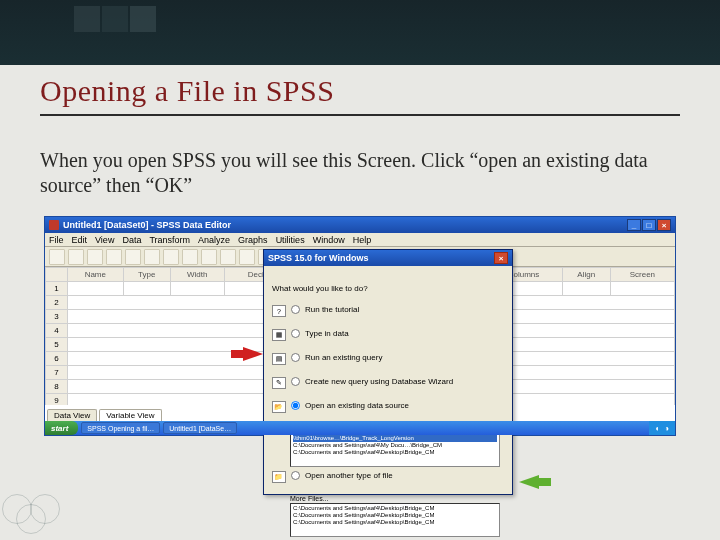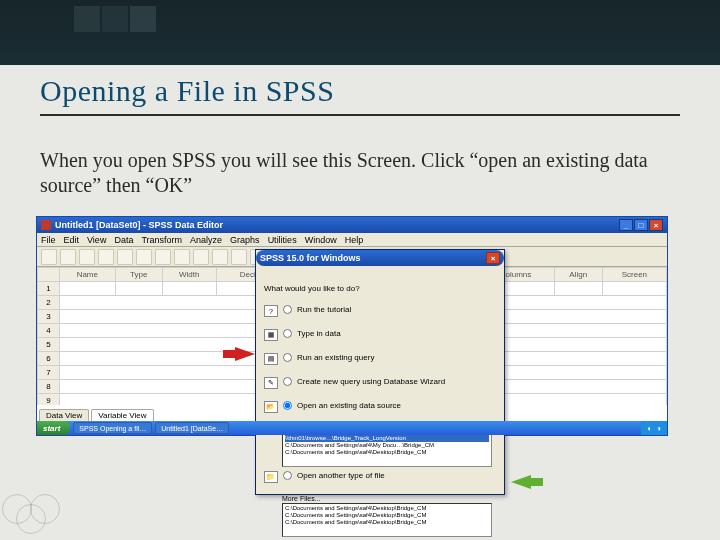--- a/index.html
+++ b/index.html
@@ -13,30 +13,30 @@
   .deco-squares span { display: inline-block; width: 26px; height: 26px; background: #334449; opacity: 0.6; margin-right: 2px; }
   .deco-squares span:nth-child(2){ background:#2c3e43; }
   .deco-squares span:nth-child(3){ background:#3a4d52; }
   .deco-circles { position: absolute; left: 2px; bottom: 6px; }
   .deco-circles span { display:block; width: 30px; height:30px; border:1px solid rgba(80,100,100,0.25); border-radius:50%; position:absolute; }
   .deco-circles span:nth-child(1){ left:0; bottom:10px;}
   .deco-circles span:nth-child(2){ left:14px; bottom:0;}
   .deco-circles span:nth-child(3){ left:28px; bottom:10px;}
   .slide-title {
     position: absolute; top: 74px; left: 40px; right: 40px;
-    font-size: 30px; color: #0c4a6e; font-weight: normal;
+    font-size: 30px; color: #7f1d1d; font-weight: normal;
     border-bottom: 2px solid #2b2b2b; padding-bottom: 6px;
     letter-spacing: 0.5px;
   }
   .slide-body {
     position: absolute; top: 148px; left: 40px; right: 40px;
     font-size: 20px; color: #2b2b29; line-height: 1.25;
   }
   .screenshot {
-    position: absolute; top: 216px; left: 36px; width: 632px; height: 220px;
+    position: absolute; top: 216px; left: 44px; width: 632px; height: 220px;
     background: #fff; border: 1px solid #1a4aa0;
     font-family: Tahoma, Arial, sans-serif; font-size: 9px; color: #000;
   }
   .spss-titlebar {
     height: 16px; background: linear-gradient(#2a6ad4, #1a4aa8);
     color: #fff; display: flex; align-items: center; padding: 0 4px;
     font-size: 9px; font-weight: bold;
   }
   .spss-titlebar .spss-logo { width:10px; height:10px; background:#c0392b; margin-right:4px; border-radius:1px; }
   .spss-titlebar .wincontrols { margin-left:auto; display:flex; gap:1px;}
@@ -56,21 +56,21 @@
   .taskbar{ position:absolute; bottom:0; left:0; right:0; height:14px; background:linear-gradient(#3b8ee8,#245edb); display:flex; align-items:center; font-size:8px; color:#fff;}
   .taskbar .start{ background:linear-gradient(#4caf50,#2e7d32); height:14px; padding:0 10px 0 6px; display:flex; align-items:center; font-weight:bold; font-style:italic; border-radius:0 6px 6px 0;}
   .taskbar .tray{ margin-left:auto; background:#1f8ee0; height:14px; padding:0 6px; display:flex; align-items:center; gap:4px;}
   .taskbar .titem{ background:#3a78d8; border:1px solid #2a5caf; height:12px; padding:0 5px; display:flex; align-items:center; margin-left:3px; border-radius:2px; font-size:7px;}
 
   .dialog{
     position:absolute; top:32px; left:218px; width:250px; height:246px;
     background:#ece9d8; border:1px solid #0a246a;
     box-shadow: 2px 2px 4px rgba(0,0,0,0.3);
   }
-  .dialog-title{ height:16px; background:linear-gradient(#2a6ad4,#1a4aa8); color:#fff; font-size:9px; font-weight:bold; display:flex; align-items:center; padding:0 4px;border-radius:8px;}
+  .dialog-title{ height:16px; background:linear-gradient(#2a6ad4,#1a4aa8); color:#fff; font-size:9px; font-weight:bold; display:flex; align-items:center; padding:0 4px;}
   .dialog-title .close{ margin-left:auto; width:14px; height:12px; background:#d04a30; border:1px solid #a02a10; color:#fff; display:flex; align-items:center; justify-content:center; font-size:8px;}
   .dialog-body{ padding:18px 8px; font-size:8px; color:#000;}
   .prompt{ margin-bottom:6px;}
   .opt{ display:flex; align-items:flex-start; gap:5px; margin:12px 0;}
   .opt .ico{ width:14px; height:12px; background:#fff; border:1px solid #888; font-size:7px; display:flex; align-items:center; justify-content:center;}
   .opt input{ width:9px; height:9px;}
   .sublabel{ font-size:7px; margin:2px 0 1px 18px;}
   .listbox{ margin-left:18px; width:210px; height:34px; background:#fff; border:1px inset #888; font-size:6px; padding:1px 2px; overflow:hidden; line-height:1.2;}
   .listbox .sel{ background:#316ac5; color:#fff;}
   .okrow{ display:flex; justify-content:flex-end; margin-top:4px;}

